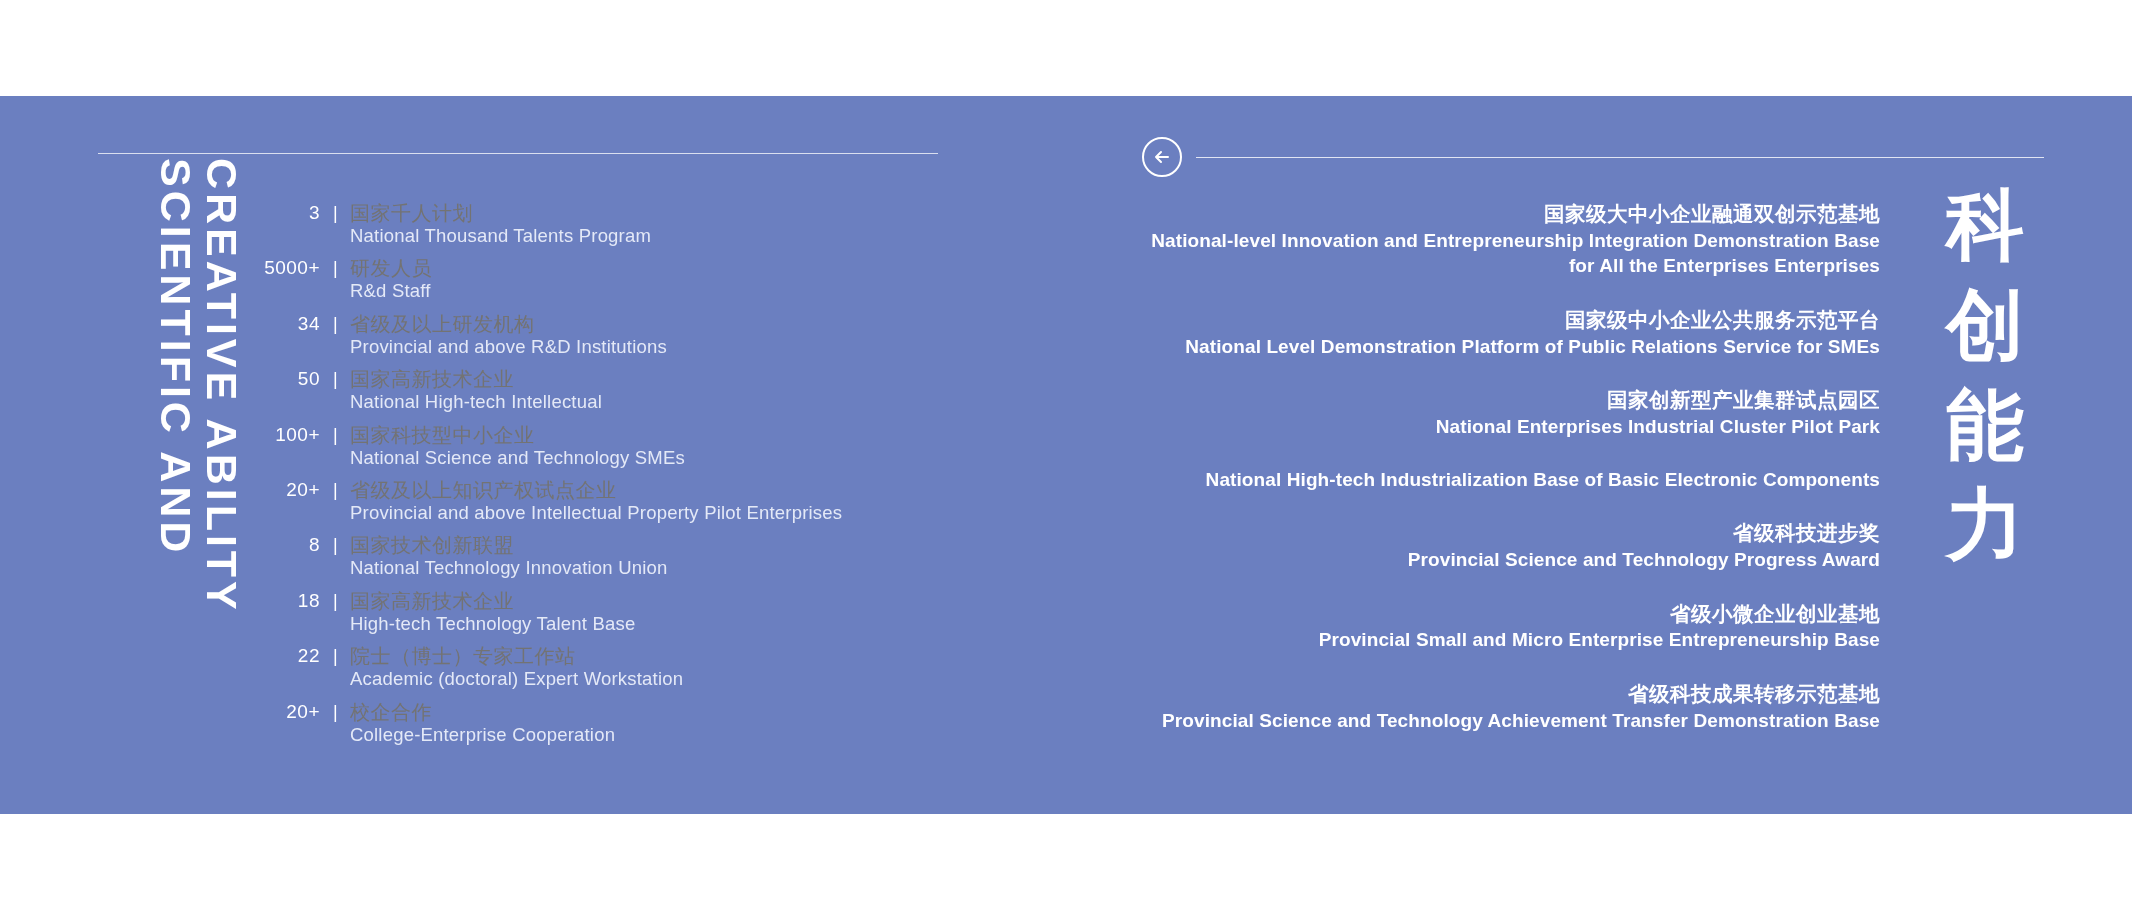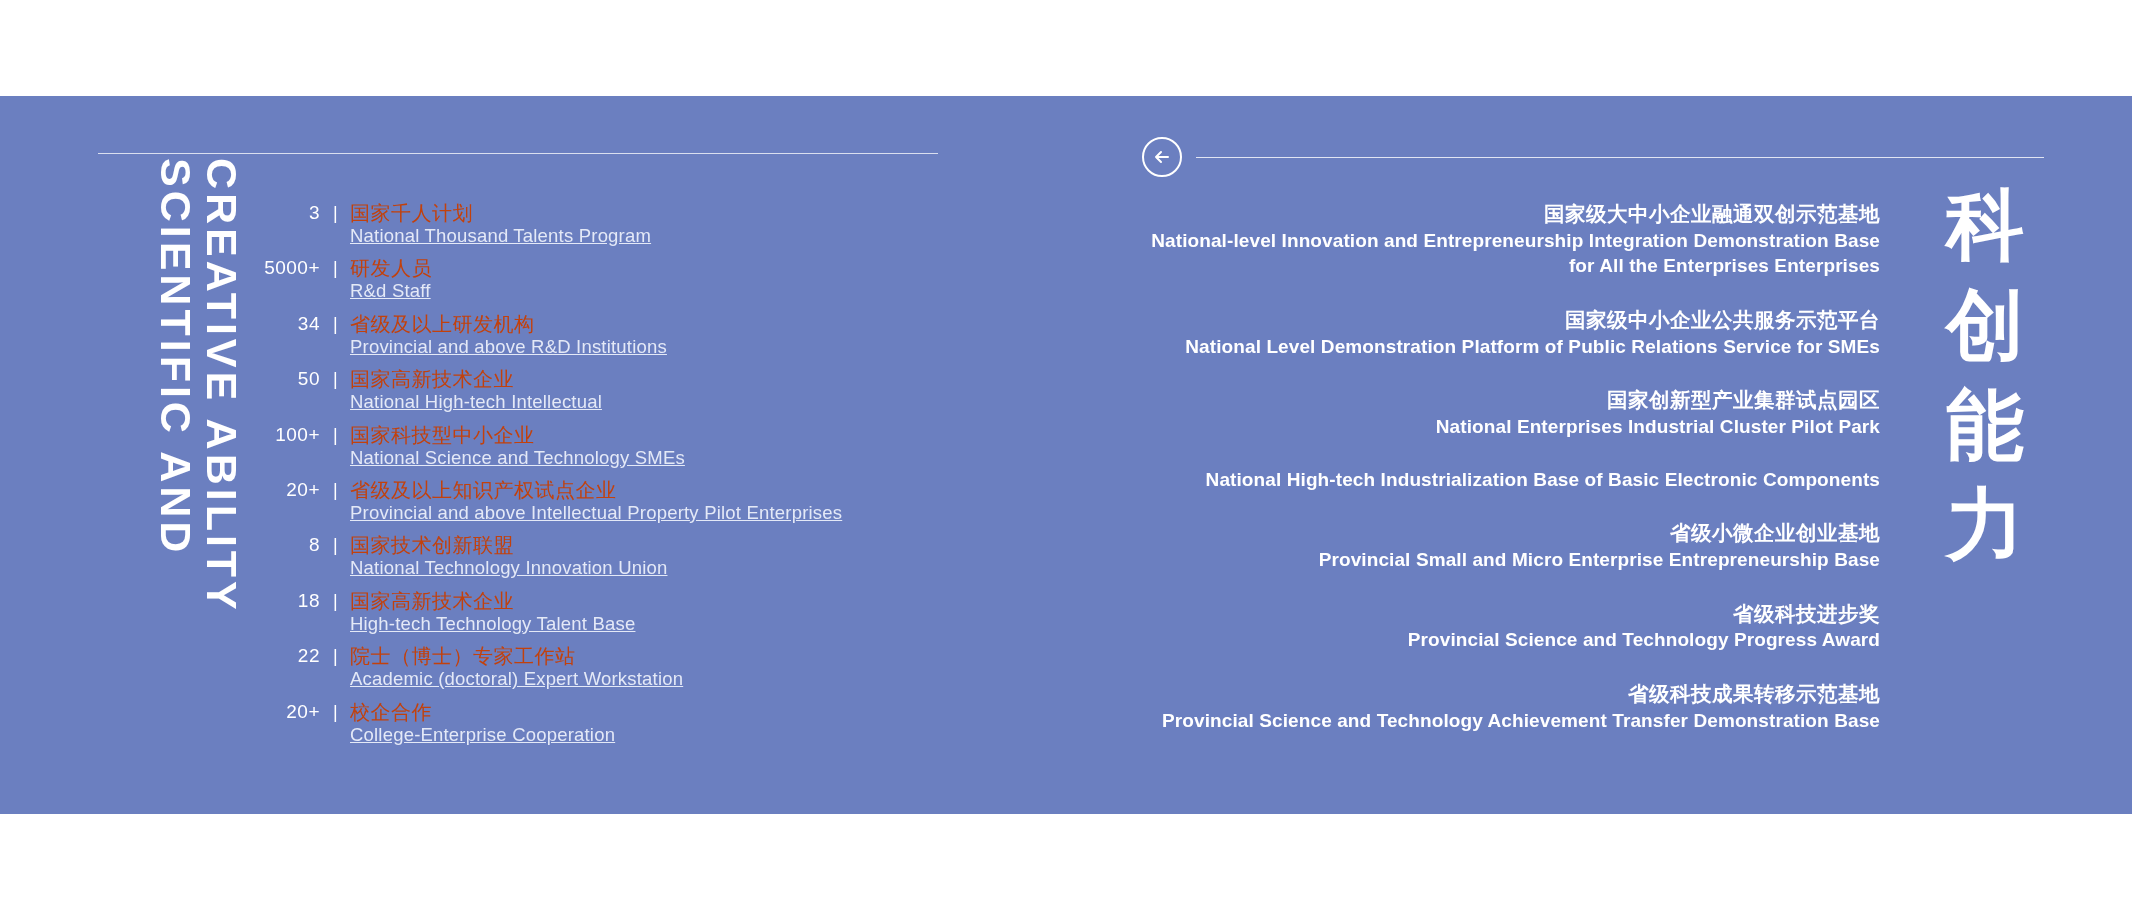--- a/index.html
+++ b/index.html
@@ -79,34 +79,33 @@
     position: absolute;
     left: 183px;
     top: 7px;
     color: #ffffff;
     font-size: 18px;
   }
   .stat-cn {
     position: absolute;
     left: 200px;
     top: 4px;
-    color: #c2410c;
+    color: #737373;
     font-size: 20px;
     letter-spacing: 0.5px;
     white-space: nowrap;
   }
   .stat-en {
     position: absolute;
     left: 200px;
     top: 29px;
     color: #e4e9f7;
     font-size: 18.5px;
     letter-spacing: 0.2px;
     white-space: nowrap;
-    text-decoration: underline;
   }
   
   .arrow-btn {
     position: absolute;
     left: 1142px;
     top: 137px;
     width: 40px;
     height: 40px;
     border: 2px solid #ffffff;
     border-radius: 50%;
@@ -256,26 +255,26 @@
       <div class="award-en">National Level Demonstration Platform of Public Relations Service for SMEs</div>
     </div>
     <div class="award">
       <div class="award-cn">国家创新型产业集群试点园区</div>
       <div class="award-en">National Enterprises Industrial Cluster Pilot Park</div>
     </div>
     <div class="award">
       <div class="award-en">National High-tech Industrialization Base of Basic Electronic Components</div>
     </div>
     <div class="award">
+      <div class="award-cn">省级科技进步奖</div>
+      <div class="award-en">Provincial Science and Technology Progress Award</div>
+    </div>
+    <div class="award">
       <div class="award-cn">省级小微企业创业基地</div>
       <div class="award-en">Provincial Small and Micro Enterprise Entrepreneurship Base</div>
-    </div>
-    <div class="award">
-      <div class="award-cn">省级科技进步奖</div>
-      <div class="award-en">Provincial Science and Technology Progress Award</div>
     </div>
     <div class="award">
       <div class="award-cn">省级科技成果转移示范基地</div>
       <div class="award-en">Provincial Science and Technology Achievement Transfer Demonstration Base</div>
     </div>
   </div>
 
   <div class="big-cn">
     <span>科</span>
     <span>创</span>

